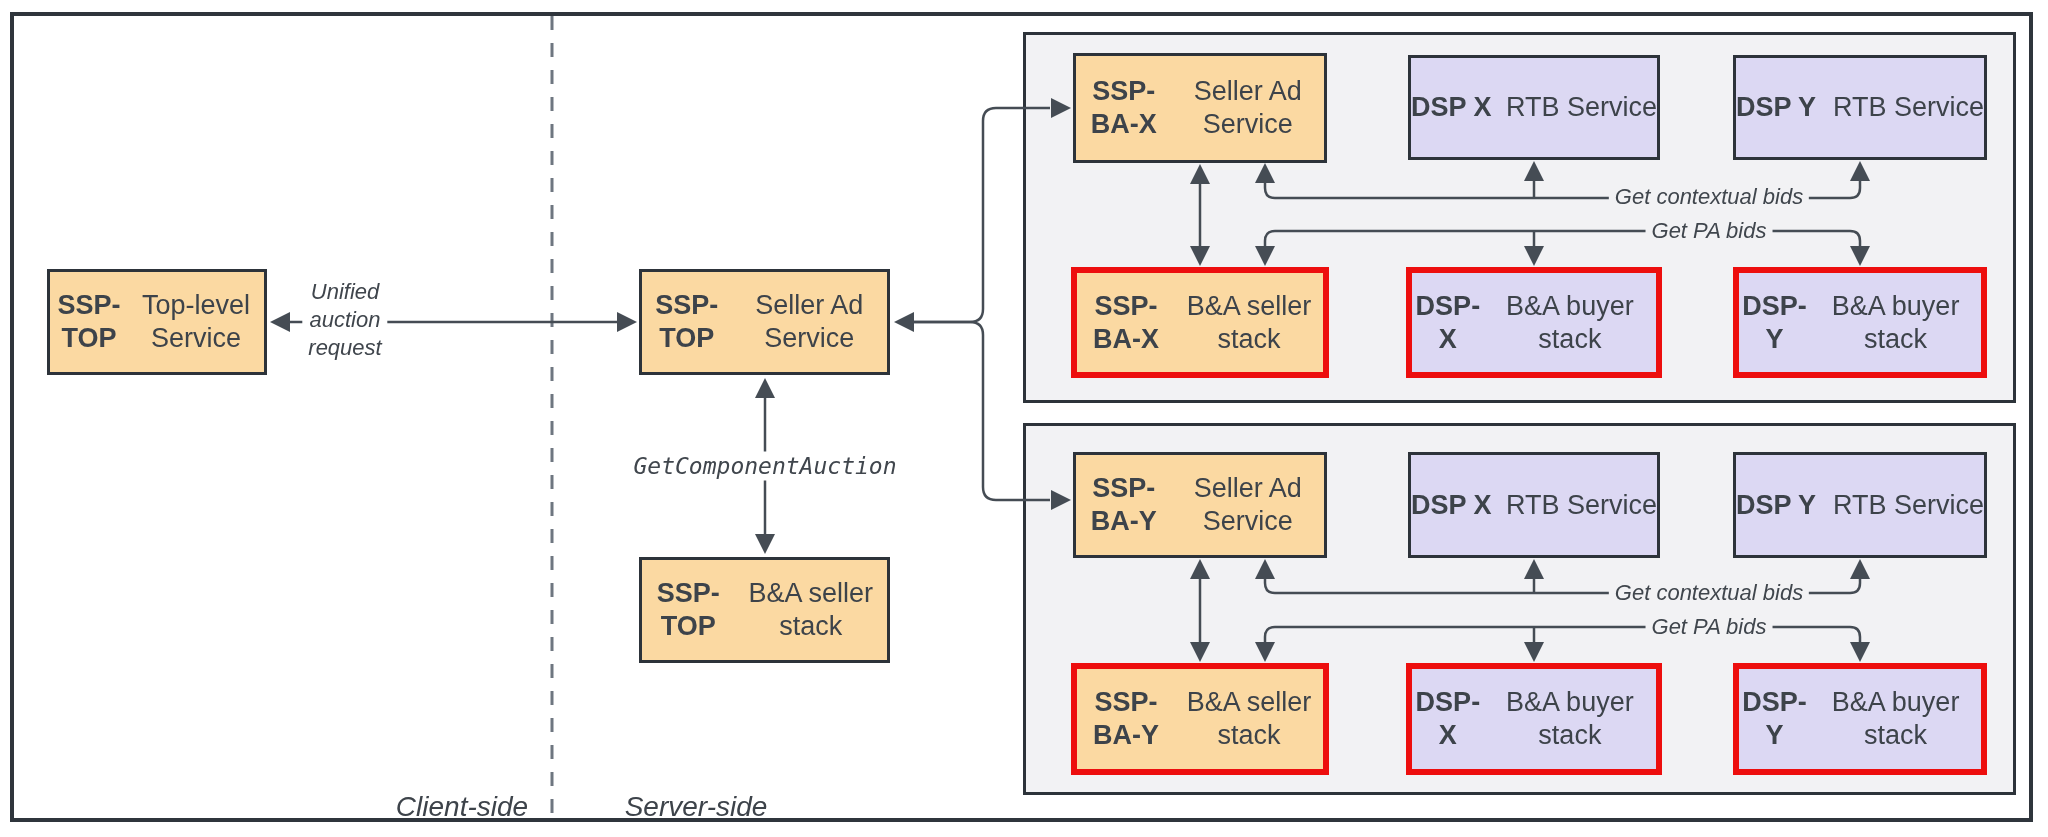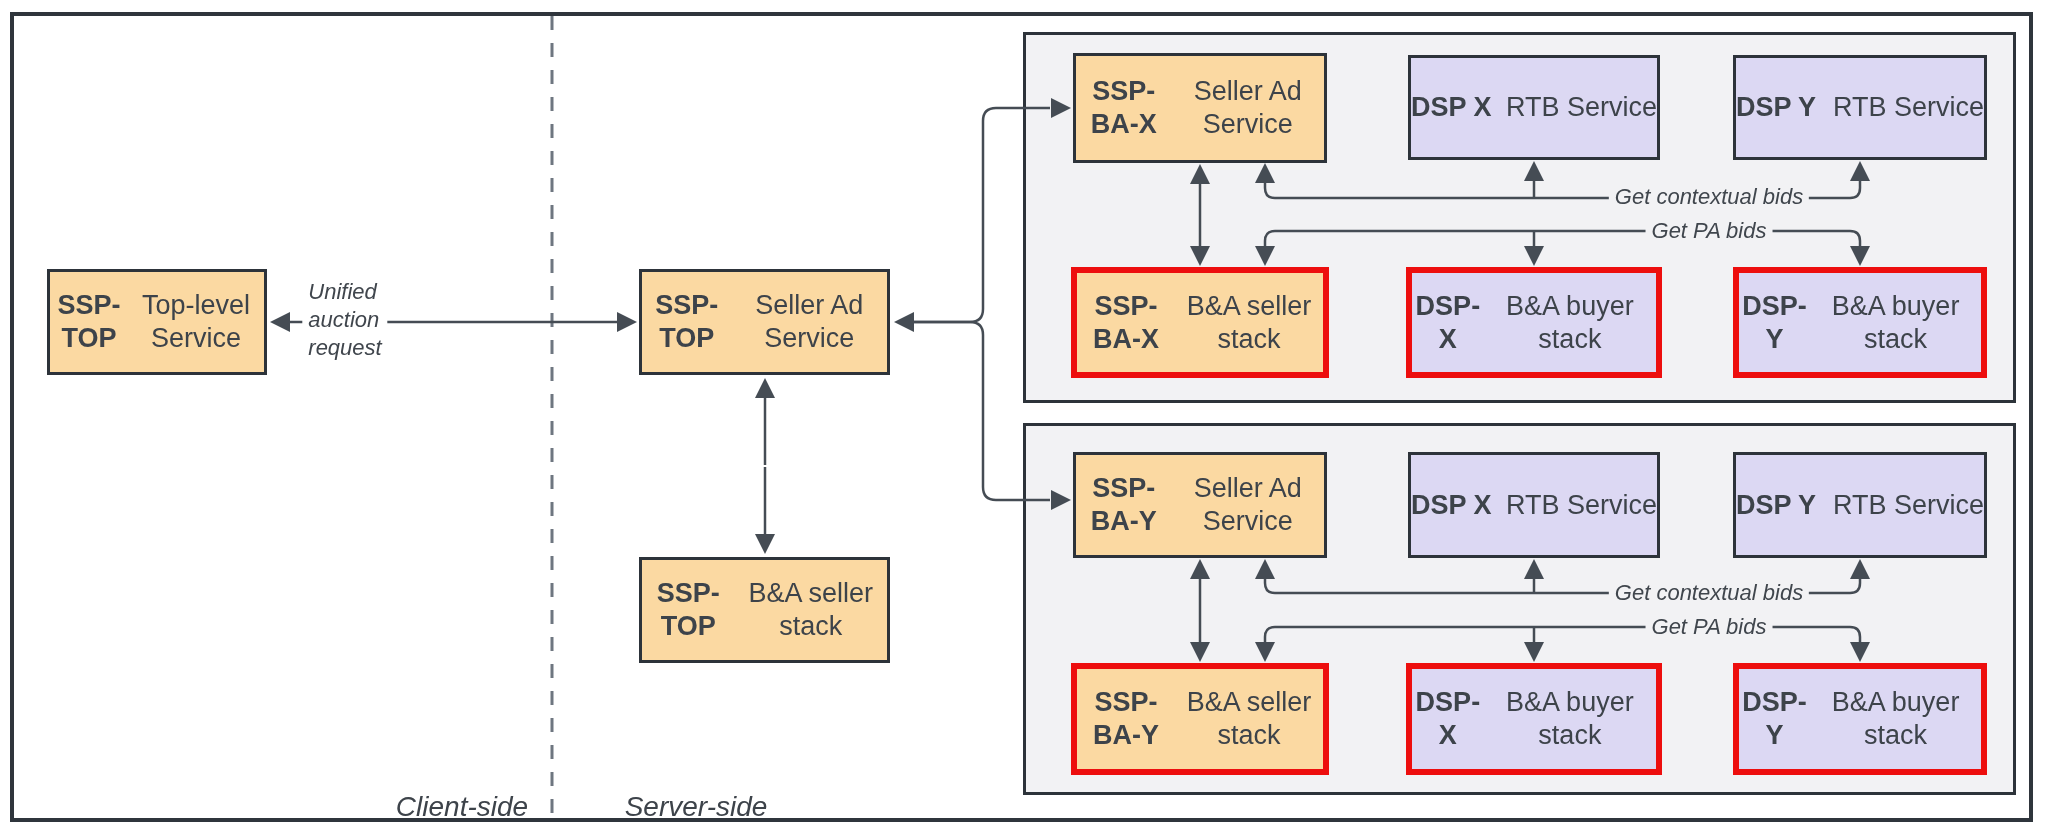--- a/index.html
+++ b/index.html
@@ -22,21 +22,21 @@
     position:absolute;display:flex;align-items:center;justify-content:center;
     box-sizing:border-box;text-align:center;z-index:4;line-height:33px;font-size:27px;
     border:3px solid #2d333a;
   }
   .node .title{font-weight:bold;}
   .orange{background:#fbd9a2;}
   .lavender{background:#dcd8f3;justify-content:space-between;}
   .red-border{border:6px solid #ed0e0e;}
   .edge-label{
     position:absolute;transform:translate(-50%,-50%);z-index:5;
-    font-style:italic;font-size:22px;line-height:28px;text-align:left;
+    font-style:italic;font-size:22px;line-height:28px;text-align:center;
     background:#ffffff;padding:1px 6px;white-space:nowrap;color:#40464d;
   }
   .edge-label.in-group{background:#f2f2f4;}
   .edge-label.mono{
     font-family:"DejaVu Sans Mono", monospace;font-size:23px;line-height:27px;
   }
   .side-label{
     position:absolute;transform:translate(-50%,-50%);z-index:5;
     font-style:italic;font-size:28px;color:#3d434a;white-space:nowrap;margin-top:16px;
   }
@@ -172,20 +172,21 @@
     <div>B&amp;A buyer stack</div>
   </div>
 
   <div class="edge-label" style="left:345px;top:320px;">
     <div>Unified</div>
     <div>auction</div>
     <div>request</div>
   </div>
 
   <div class="edge-label mono" style="left:765px;top:466px;">
+    <div>GetComponentAuction</div>
   </div>
 
   <div class="edge-label in-group" style="left:1709px;top:197px;">Get contextual bids</div>
   <div class="edge-label in-group" style="left:1709px;top:231px;">Get PA bids</div>
   <div class="edge-label in-group" style="left:1709px;top:593px;">Get contextual bids</div>
   <div class="edge-label in-group" style="left:1709px;top:627px;">Get PA bids</div>
 
   <div class="side-label" style="left:462px;top:791px;">Client-side</div>
   <div class="side-label" style="left:696px;top:791px;text-align:center;">Server-side</div>
 

